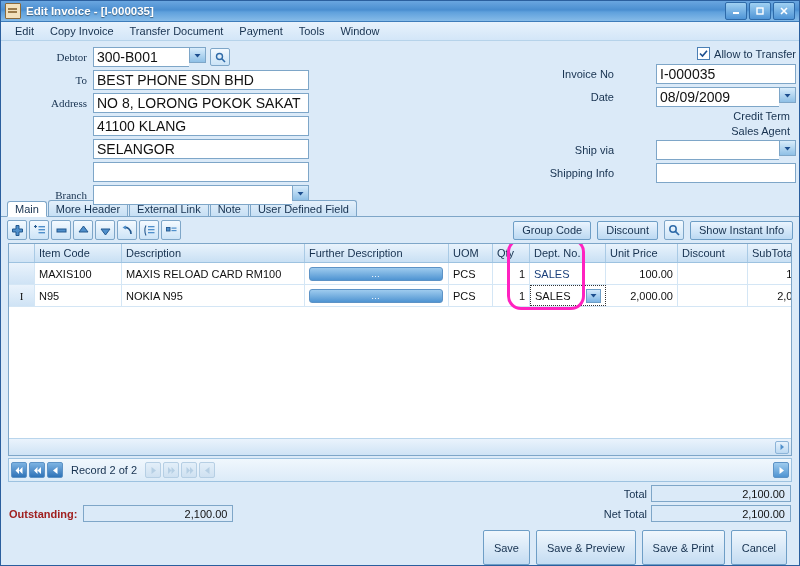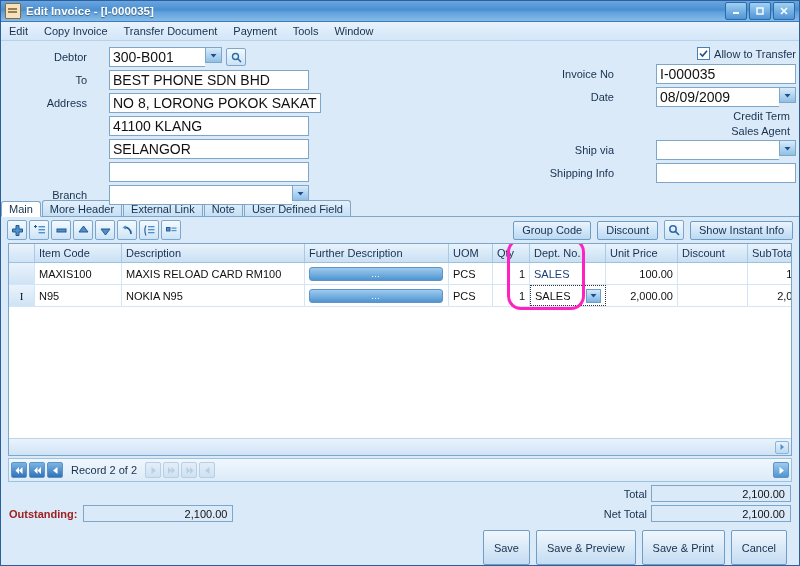--- a/index.html
+++ b/index.html
@@ -43,21 +43,21 @@
     width:20px;height:16px;border:1px solid #2e6aa8;border-radius:2px;
     background:linear-gradient(to bottom,#9fd0f2,#4e94d6);
     display:flex;align-items:center;justify-content:center;
     color:#fff;font-size:10px;font-weight:bold;line-height:1;
   }
   .winbtn.close{background:linear-gradient(to bottom,#9fd0f2,#4e94d6);}
   
   .menubar{
     height:18px;flex:0 0 18px;display:flex;align-items:center;
     background:linear-gradient(to bottom,#e8f2fc,#d3e6f8);
-    border-bottom:1px solid #b6d3ea;gap:0;
+    border-bottom:1px solid #b6d3ea;padding-left:6px;gap:0;
   }
   .menu-item{padding:2px 8px;font-size:11px;color:#16314f;white-space:nowrap;}
   
   .headerpanel{
     position:relative;flex:0 0 152px;padding:6px 8px 0 8px;
   }
   .lbl{font-size:11px;color:#16314f;text-align:right;white-space:nowrap;}
   .inp{
     background:#fff;border:1px solid #7ea6c8;height:20px;
     font-size:14px;color:#111;padding:0 3px;box-sizing:border-box;
@@ -74,37 +74,37 @@
   .cbtn svg{display:block;}
   .searchbtn{
     width:20px;height:18px;margin-left:4px;box-sizing:border-box;
     border:1px solid #7ea6c8;border-radius:2px;
     background:linear-gradient(to bottom,#f2f9ff,#cbe3f6);
     display:flex;align-items:center;justify-content:center;
   }
   
   .leftblk{position:absolute;left:8px;top:6px;width:300px;}
   .row{display:flex;align-items:center;margin-bottom:3px;}
-  .row .lbl{width:78px;flex:0 0 78px;padding-right:22px;}
+  .row .lbl{width:78px;flex:0 0 78px;padding-right:6px;font-family:Liberation Serif, serif;}
   .row .fld{flex:1 1 auto;}
   
   .rightblk{position:absolute;right:3px;top:6px;width:318px;}
   .rrow{display:flex;align-items:center;margin-bottom:3px;justify-content:flex-end;gap:36px;}
   .rrow .lbl{width:130px;flex:0 0 130px;padding-right:6px;}
   .rrow .fld{width:140px;flex:0 0 140px;}
   .chkrow{display:flex;align-items:center;justify-content:flex-end;margin-bottom:4px;}
   .chk{
     width:11px;height:11px;border:1px solid #4a7fb5;background:#fff;
     margin-right:4px;display:flex;align-items:center;justify-content:center;
   }
   .chk svg{display:block;}
   
   .tabstrip{
     flex:0 0 17px;display:flex;align-items:flex-end;
-    border-bottom:1px solid #7ea6c8;
+    padding-left:6px;border-bottom:1px solid #7ea6c8;
   }
   .tab{
     height:16px;box-sizing:border-box;padding:0 7px;
     display:flex;align-items:center;font-size:11px;color:#16314f;
     border:1px solid #7ea6c8;border-bottom:none;
     border-radius:3px 3px 0 0;margin-right:1px;
     background:linear-gradient(to bottom,#e4f0fb,#c6dff4);
   }
   .tab.active{background:#ffffff;border-bottom:1px solid #fff;margin-bottom:-1px;}
   

